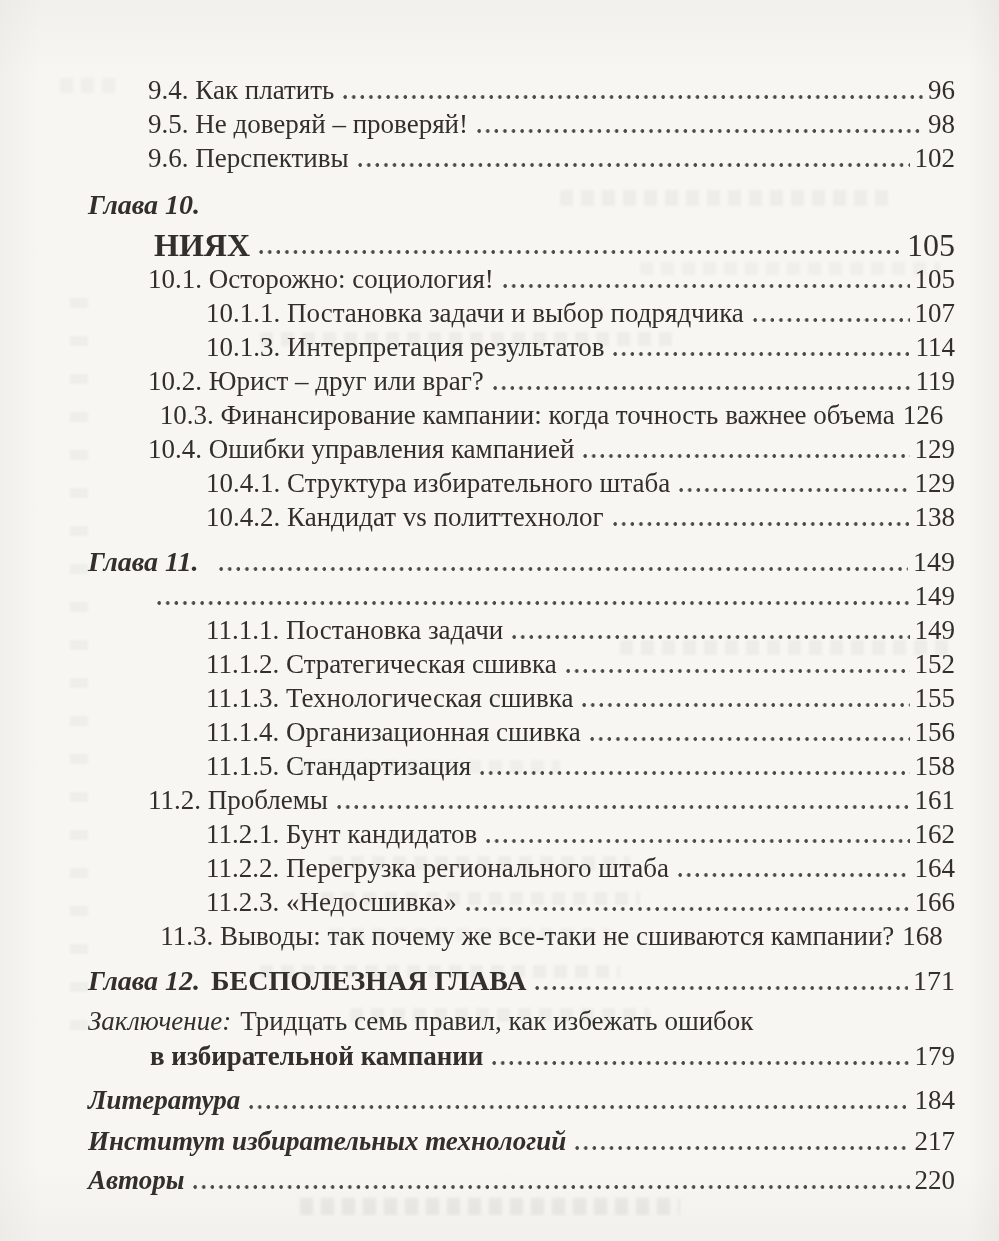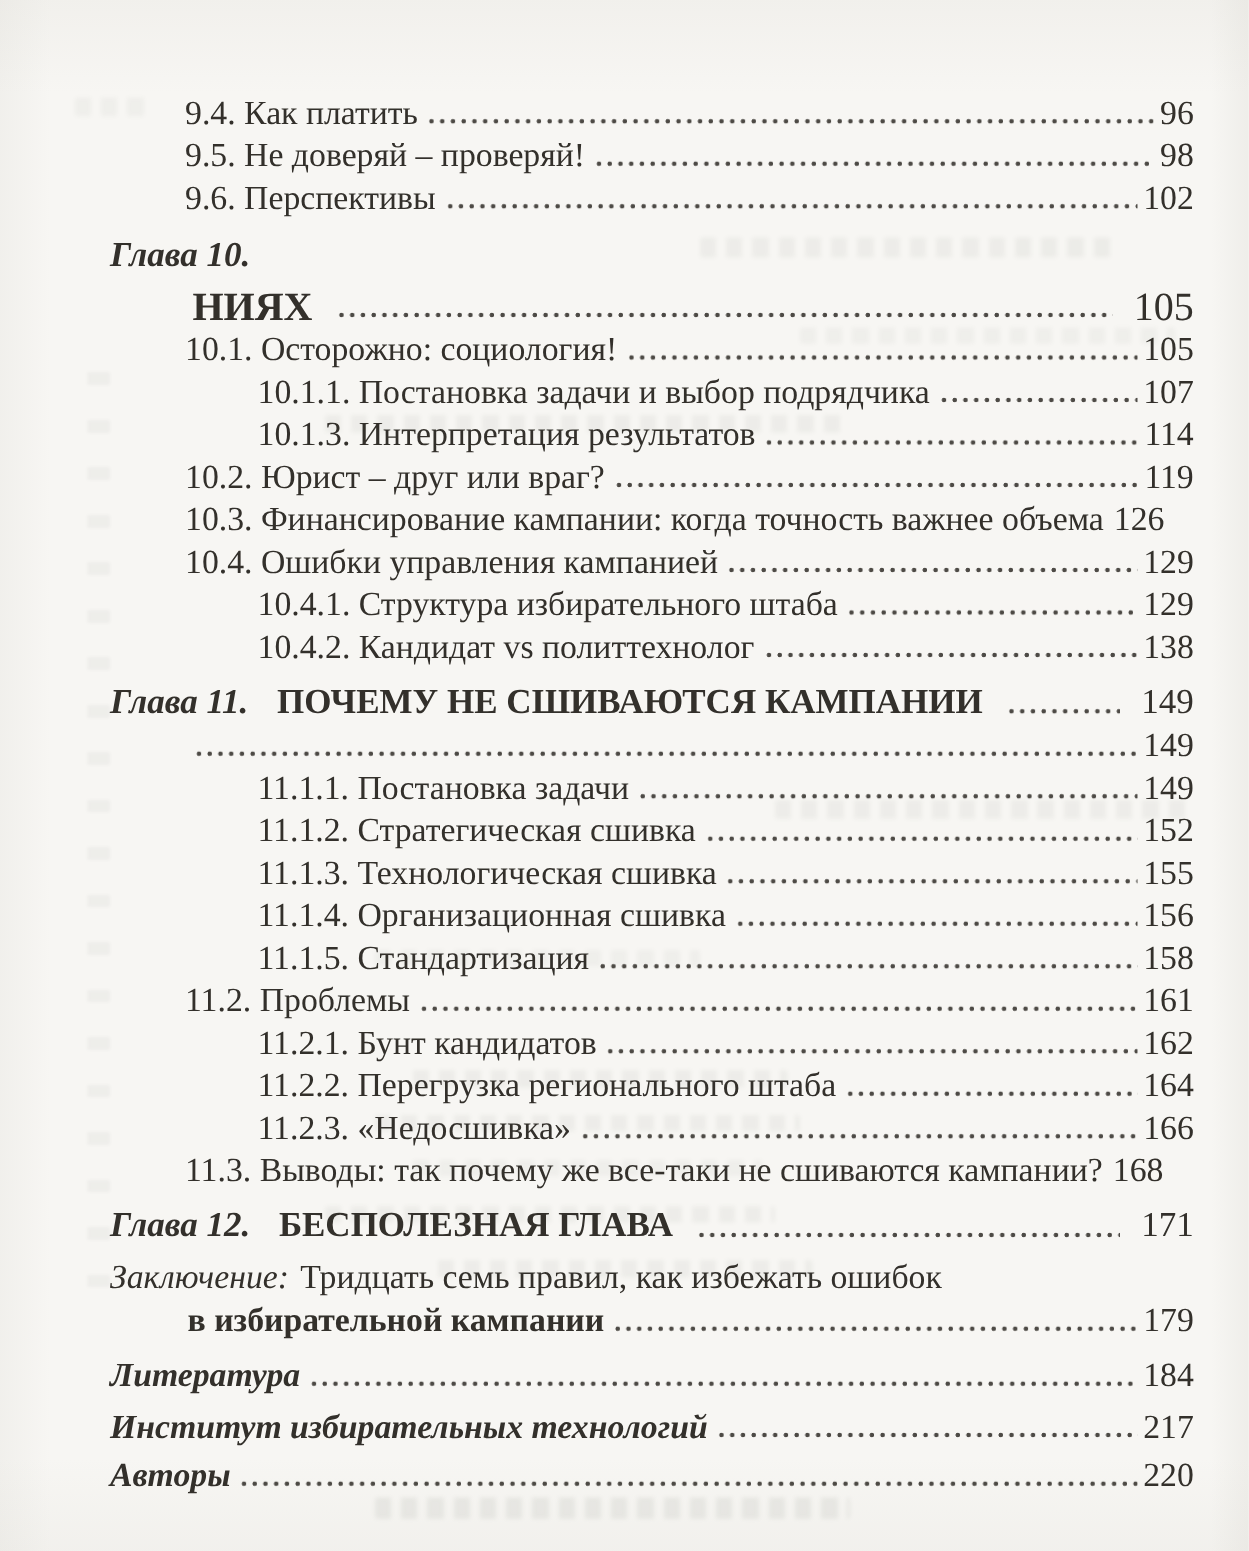--- a/index.html
+++ b/index.html
@@ -31,23 +31,23 @@
   .pg{white-space:nowrap;font-style:normal;font-weight:normal;}
   .leader{
     flex:1 1 auto;min-width:14px;height:16px;
     margin:0 5px 1px 9px;
     background-image:radial-gradient(circle at 2.2px 50%, #4d4a45 1.55px, transparent 2.1px);
     background-size:8.6px 16px;
     background-repeat:repeat-x;
     background-position:left bottom;
   }
   .noleader .t{margin-right:8px;}
-  .lvl1{padding-left:60px;}
+  .lvl1{padding-left:60px;justify-content:center;}
   .lvl2{padding-left:118px;}
-  .chapter{font-weight:bold;height:40px;font-size:28px;gap:12px;}
+  .chapter{font-weight:bold;height:40px;font-size:28px;}
   .chapter .prefix{font-style:italic;margin-right:11px;}
   .cont{padding-left:66px;font-weight:bold;font-size:32px;}
   .concl{font-weight:normal;height:34px;align-items:center;}
   .concl .prefix{font-style:italic;margin-right:9px;}
   .concl2{padding-left:62px;font-weight:bold;}
   .backmatter{font-weight:bold;font-style:italic;}
   .gap-a{margin-top:7px;}
   .gap-b{margin-top:5px;}
   .gap-c{margin-top:10px;}
   .ghost{
@@ -143,21 +143,20 @@
     <span class="pg">129</span>
   </div>
   <div class="row lvl2">
     <span class="t">10.4.2. Кандидат vs политтехнолог</span>
     <span class="leader"></span>
     <span class="pg">138</span>
   </div>
 
   <div class="row chapter gap-b">
     <span class="prefix">Глава 11.</span>
-    <span class="t">ПОЧЕМУ НЕ СШИВАЮТСЯ КАМПАНИИ</span>
     <span class="leader"></span>
     <span class="pg">149</span>
   </div>
 
   <div class="row lvl1">
     <span class="leader"></span>
     <span class="pg">149</span>
   </div>
   <div class="row lvl2">
     <span class="t">11.1.1. Постановка задачи</span>

